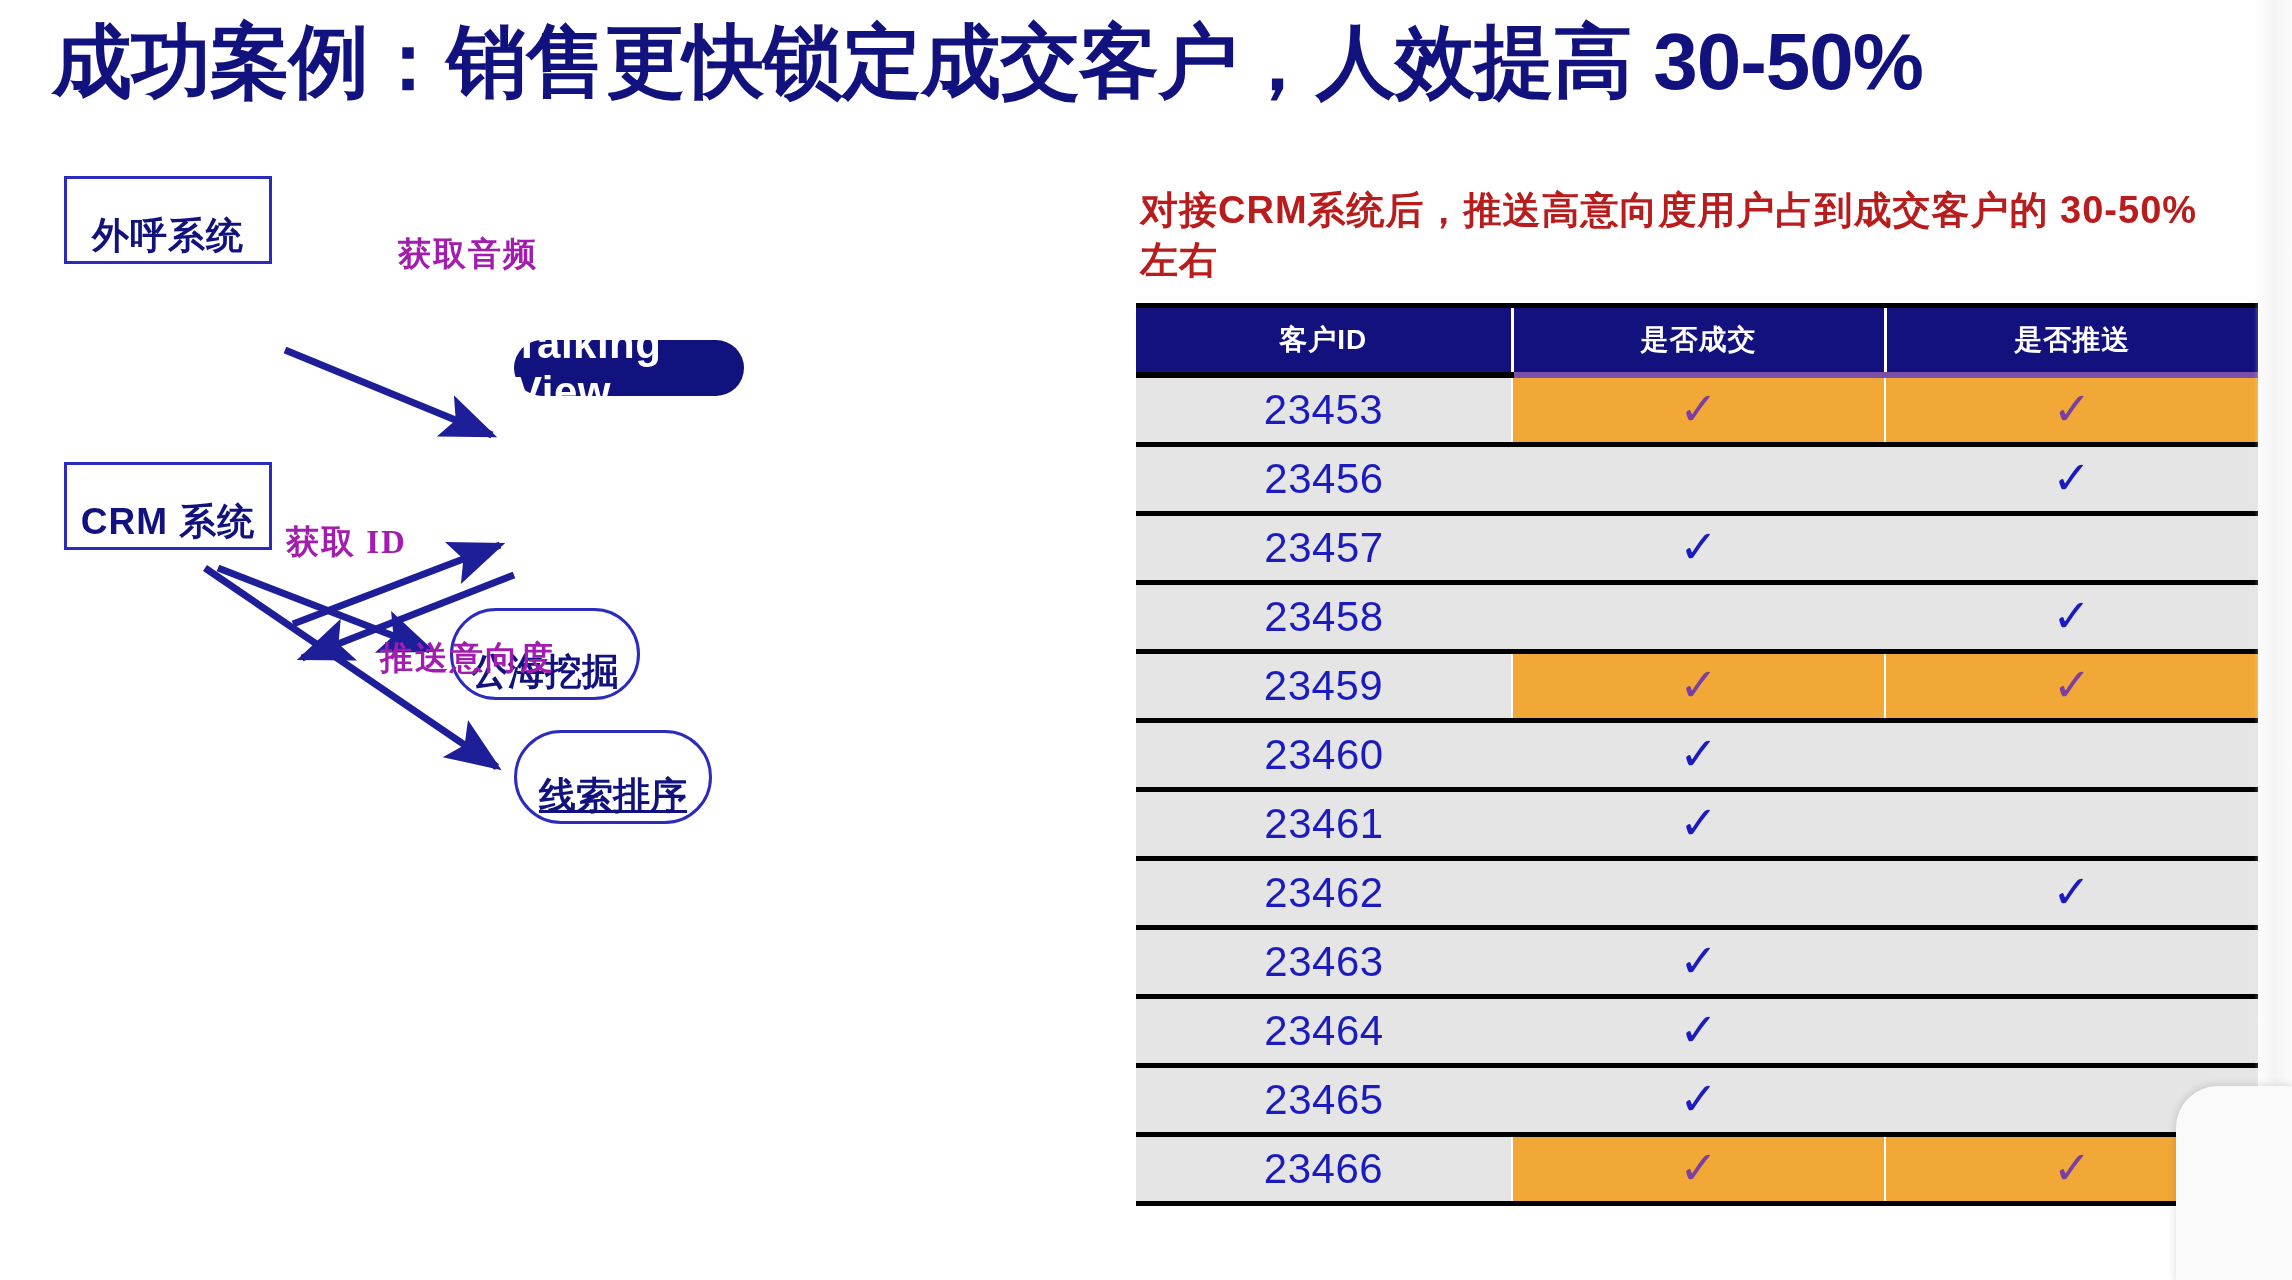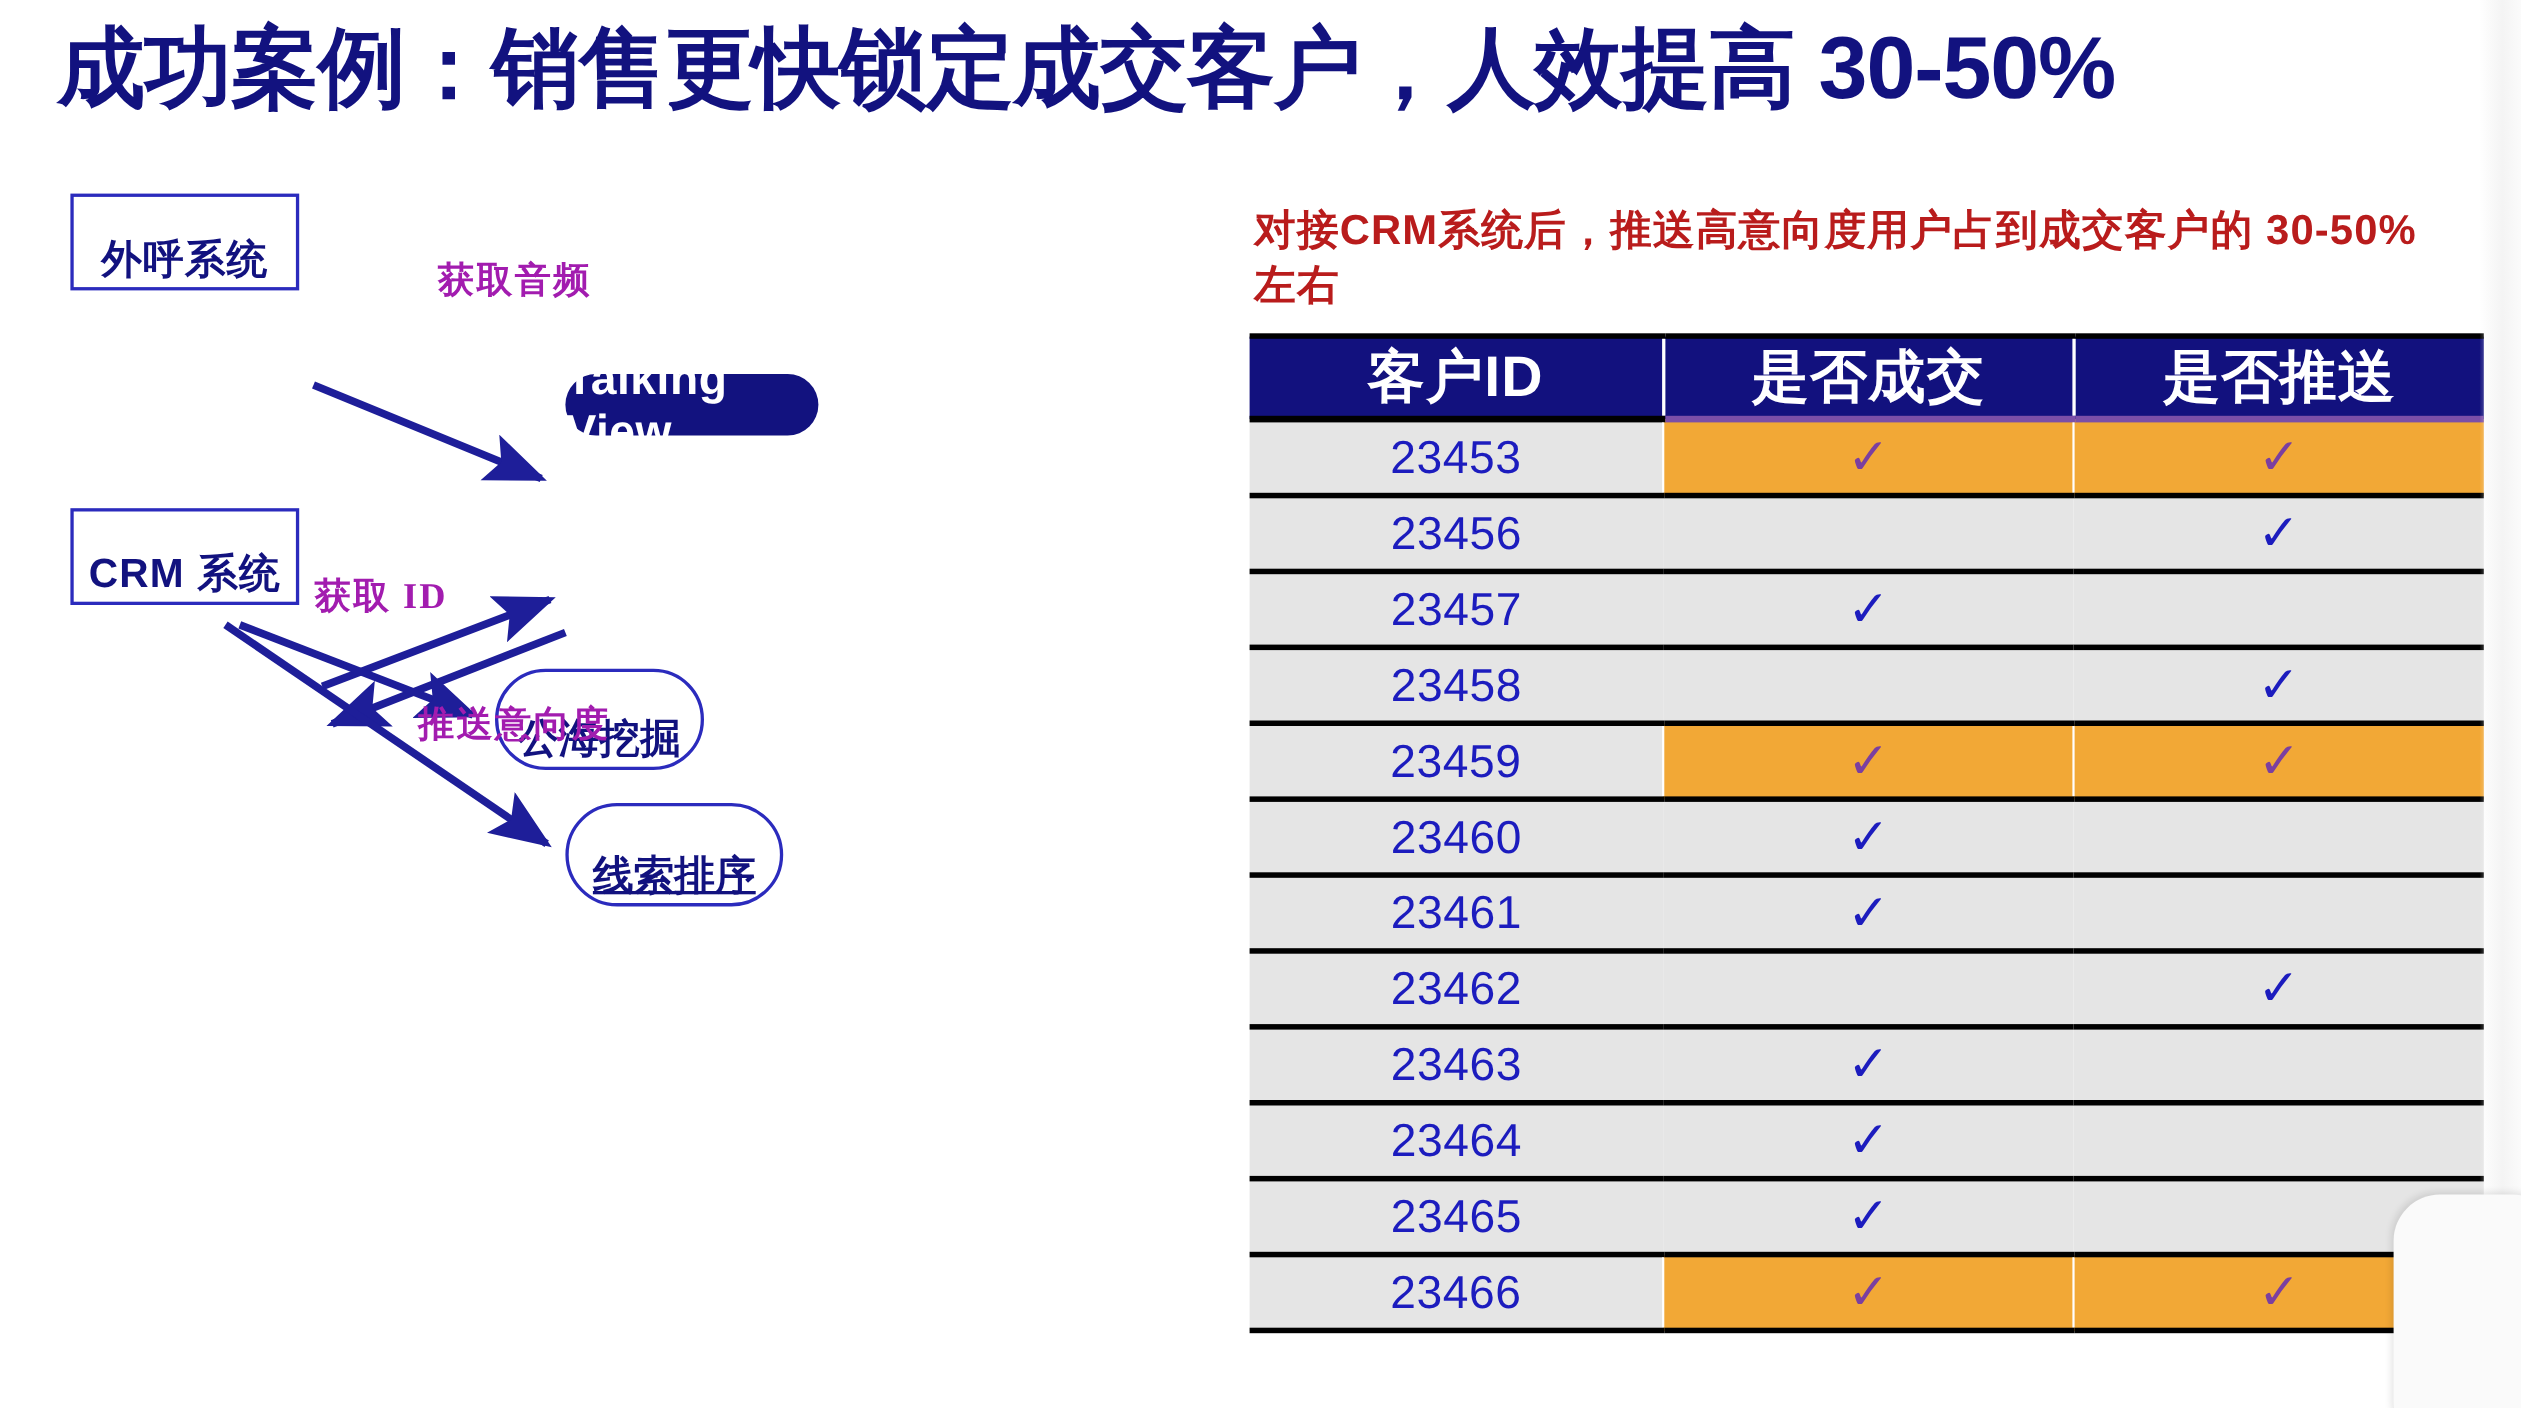--- a/index.html
+++ b/index.html
@@ -115,21 +115,21 @@
     width: 1122px;
     table-layout: fixed;
   }
   .data-table col.c1 { width: 376px; }
   .data-table col.c2 { width: 373px; }
   .data-table col.c3 { width: 373px; }
 
   .data-table thead th {
     background: #12117e;
     color: #ffffff;
-    font-size: 52px;
+    font-size: 28px;
     font-weight: bold;
     height: 64px;
     padding: 0;
     text-align: center;
     letter-spacing: 1px;
     border-top: 5px solid #000000;
     border-bottom: 6px solid #7b4fa8;
   }
   .data-table thead th.h1 {
     border-bottom: 6px solid #000000;

